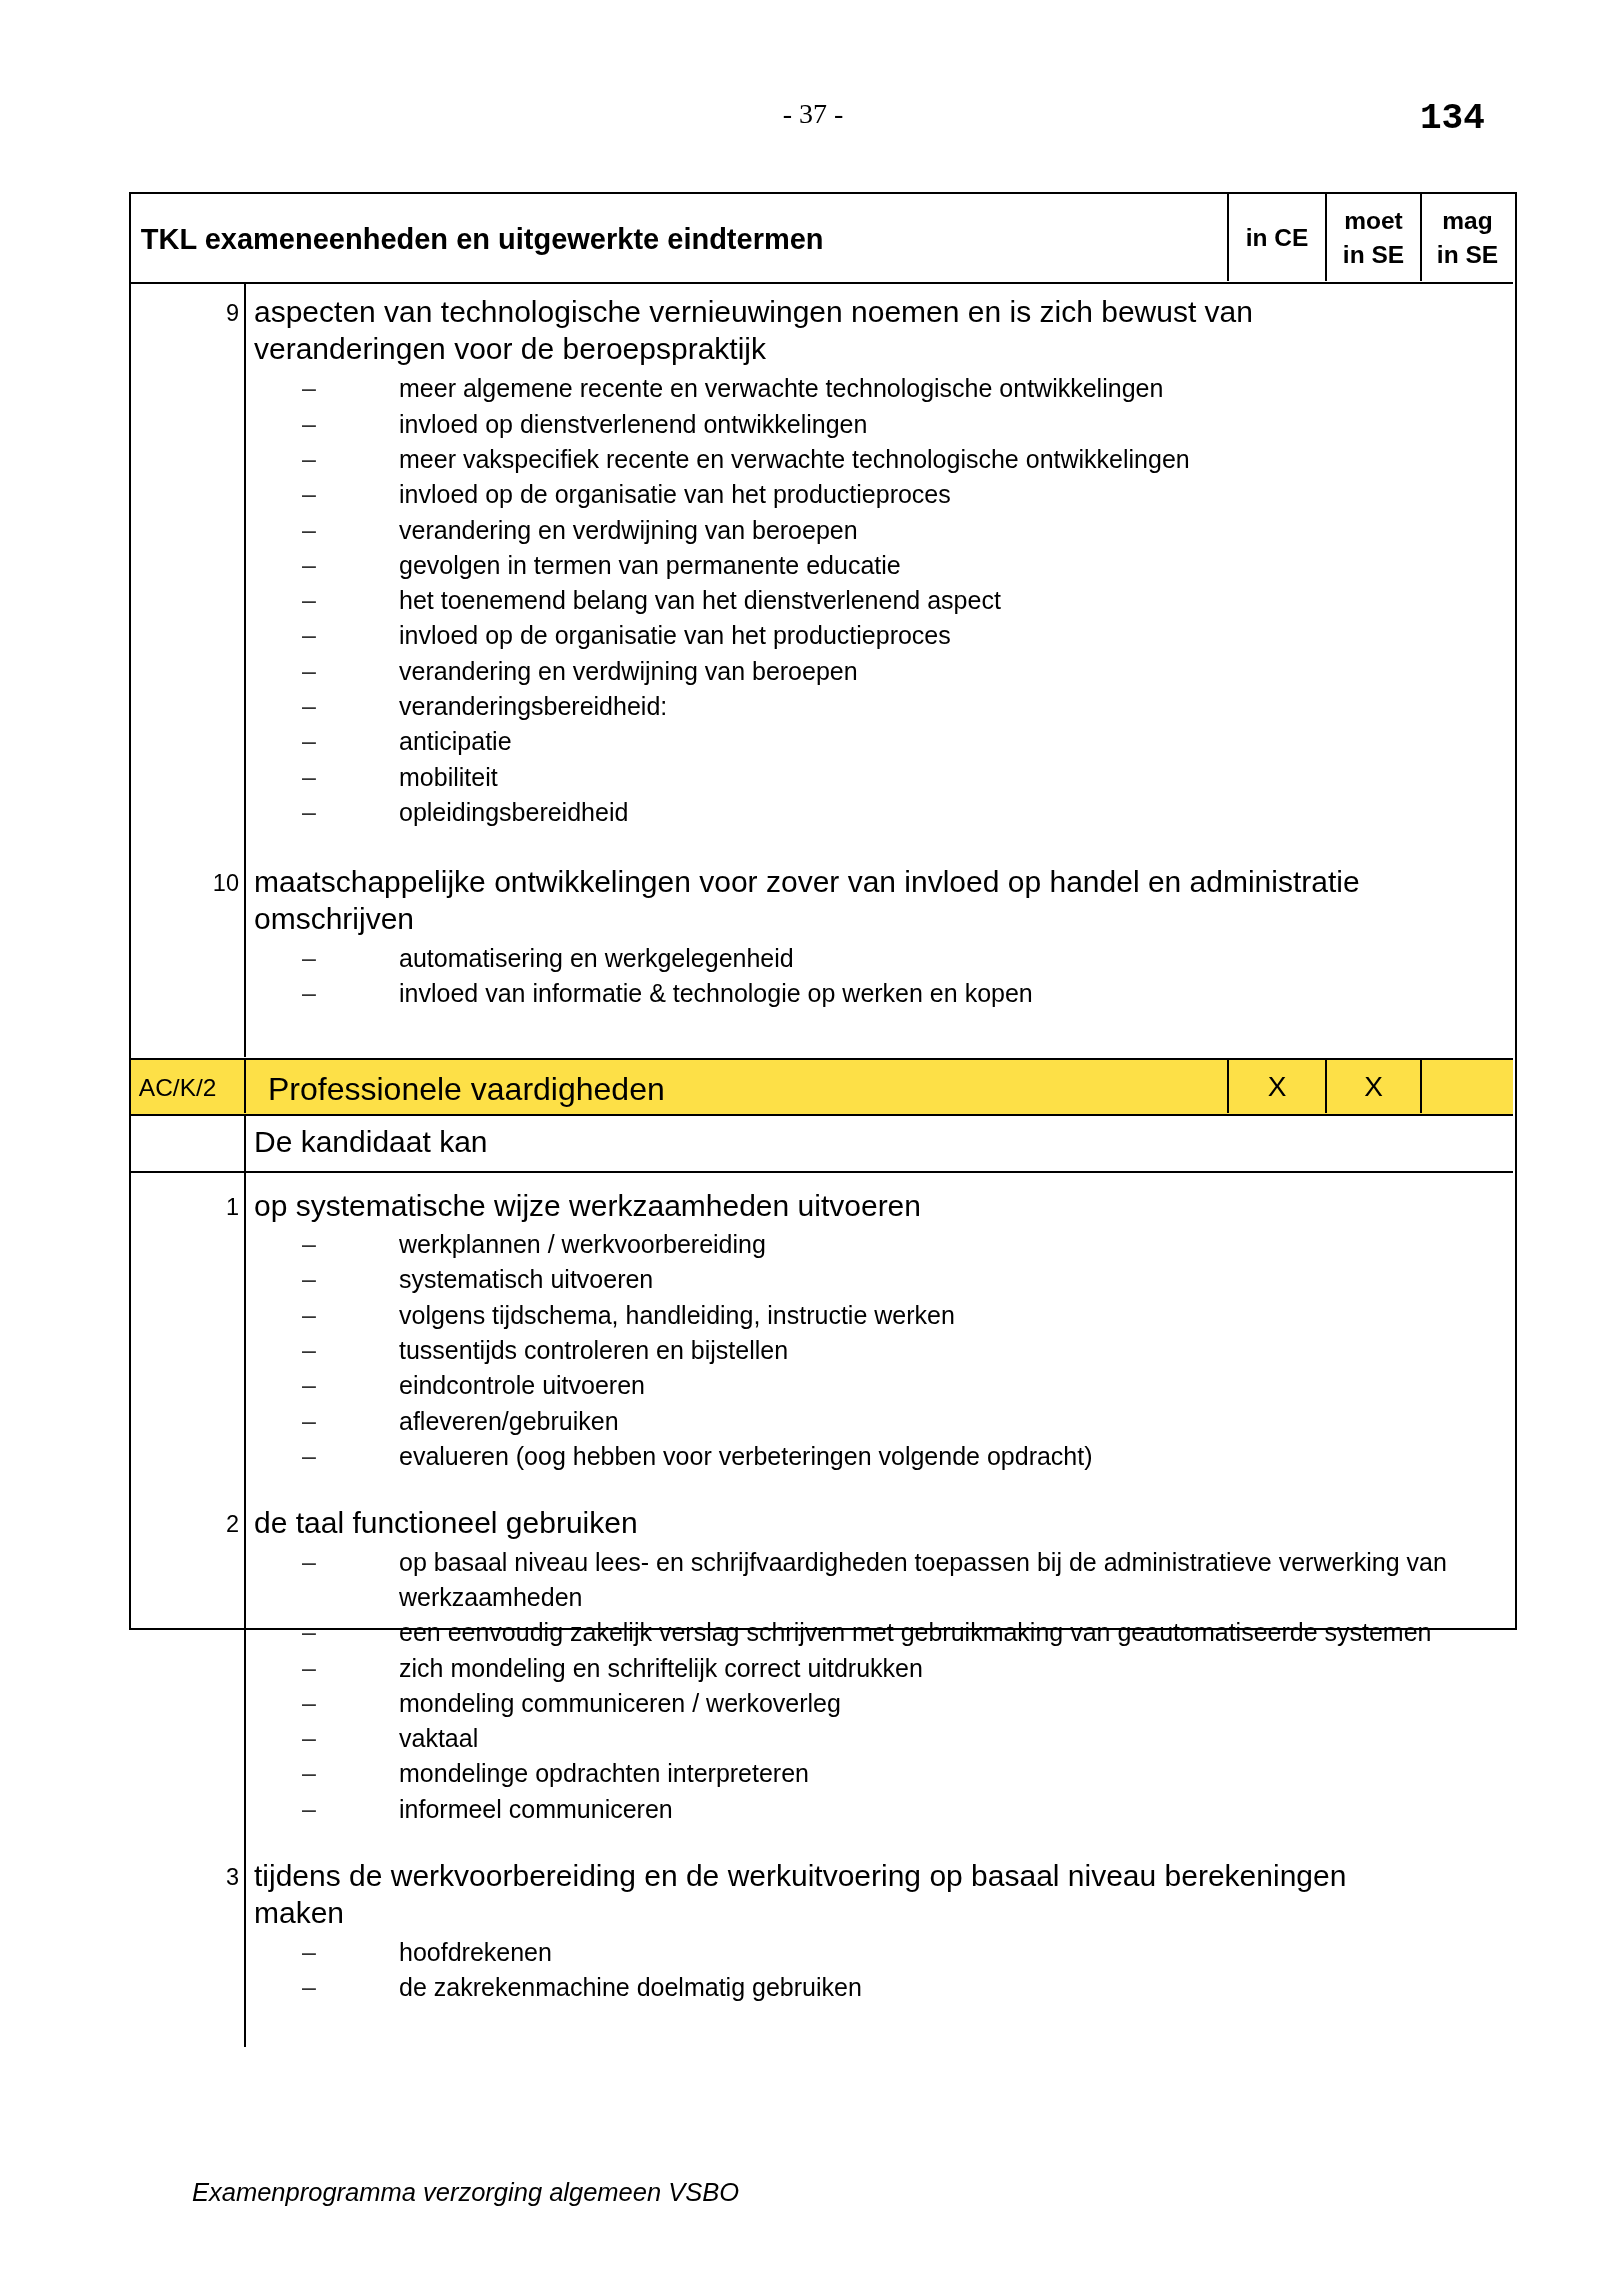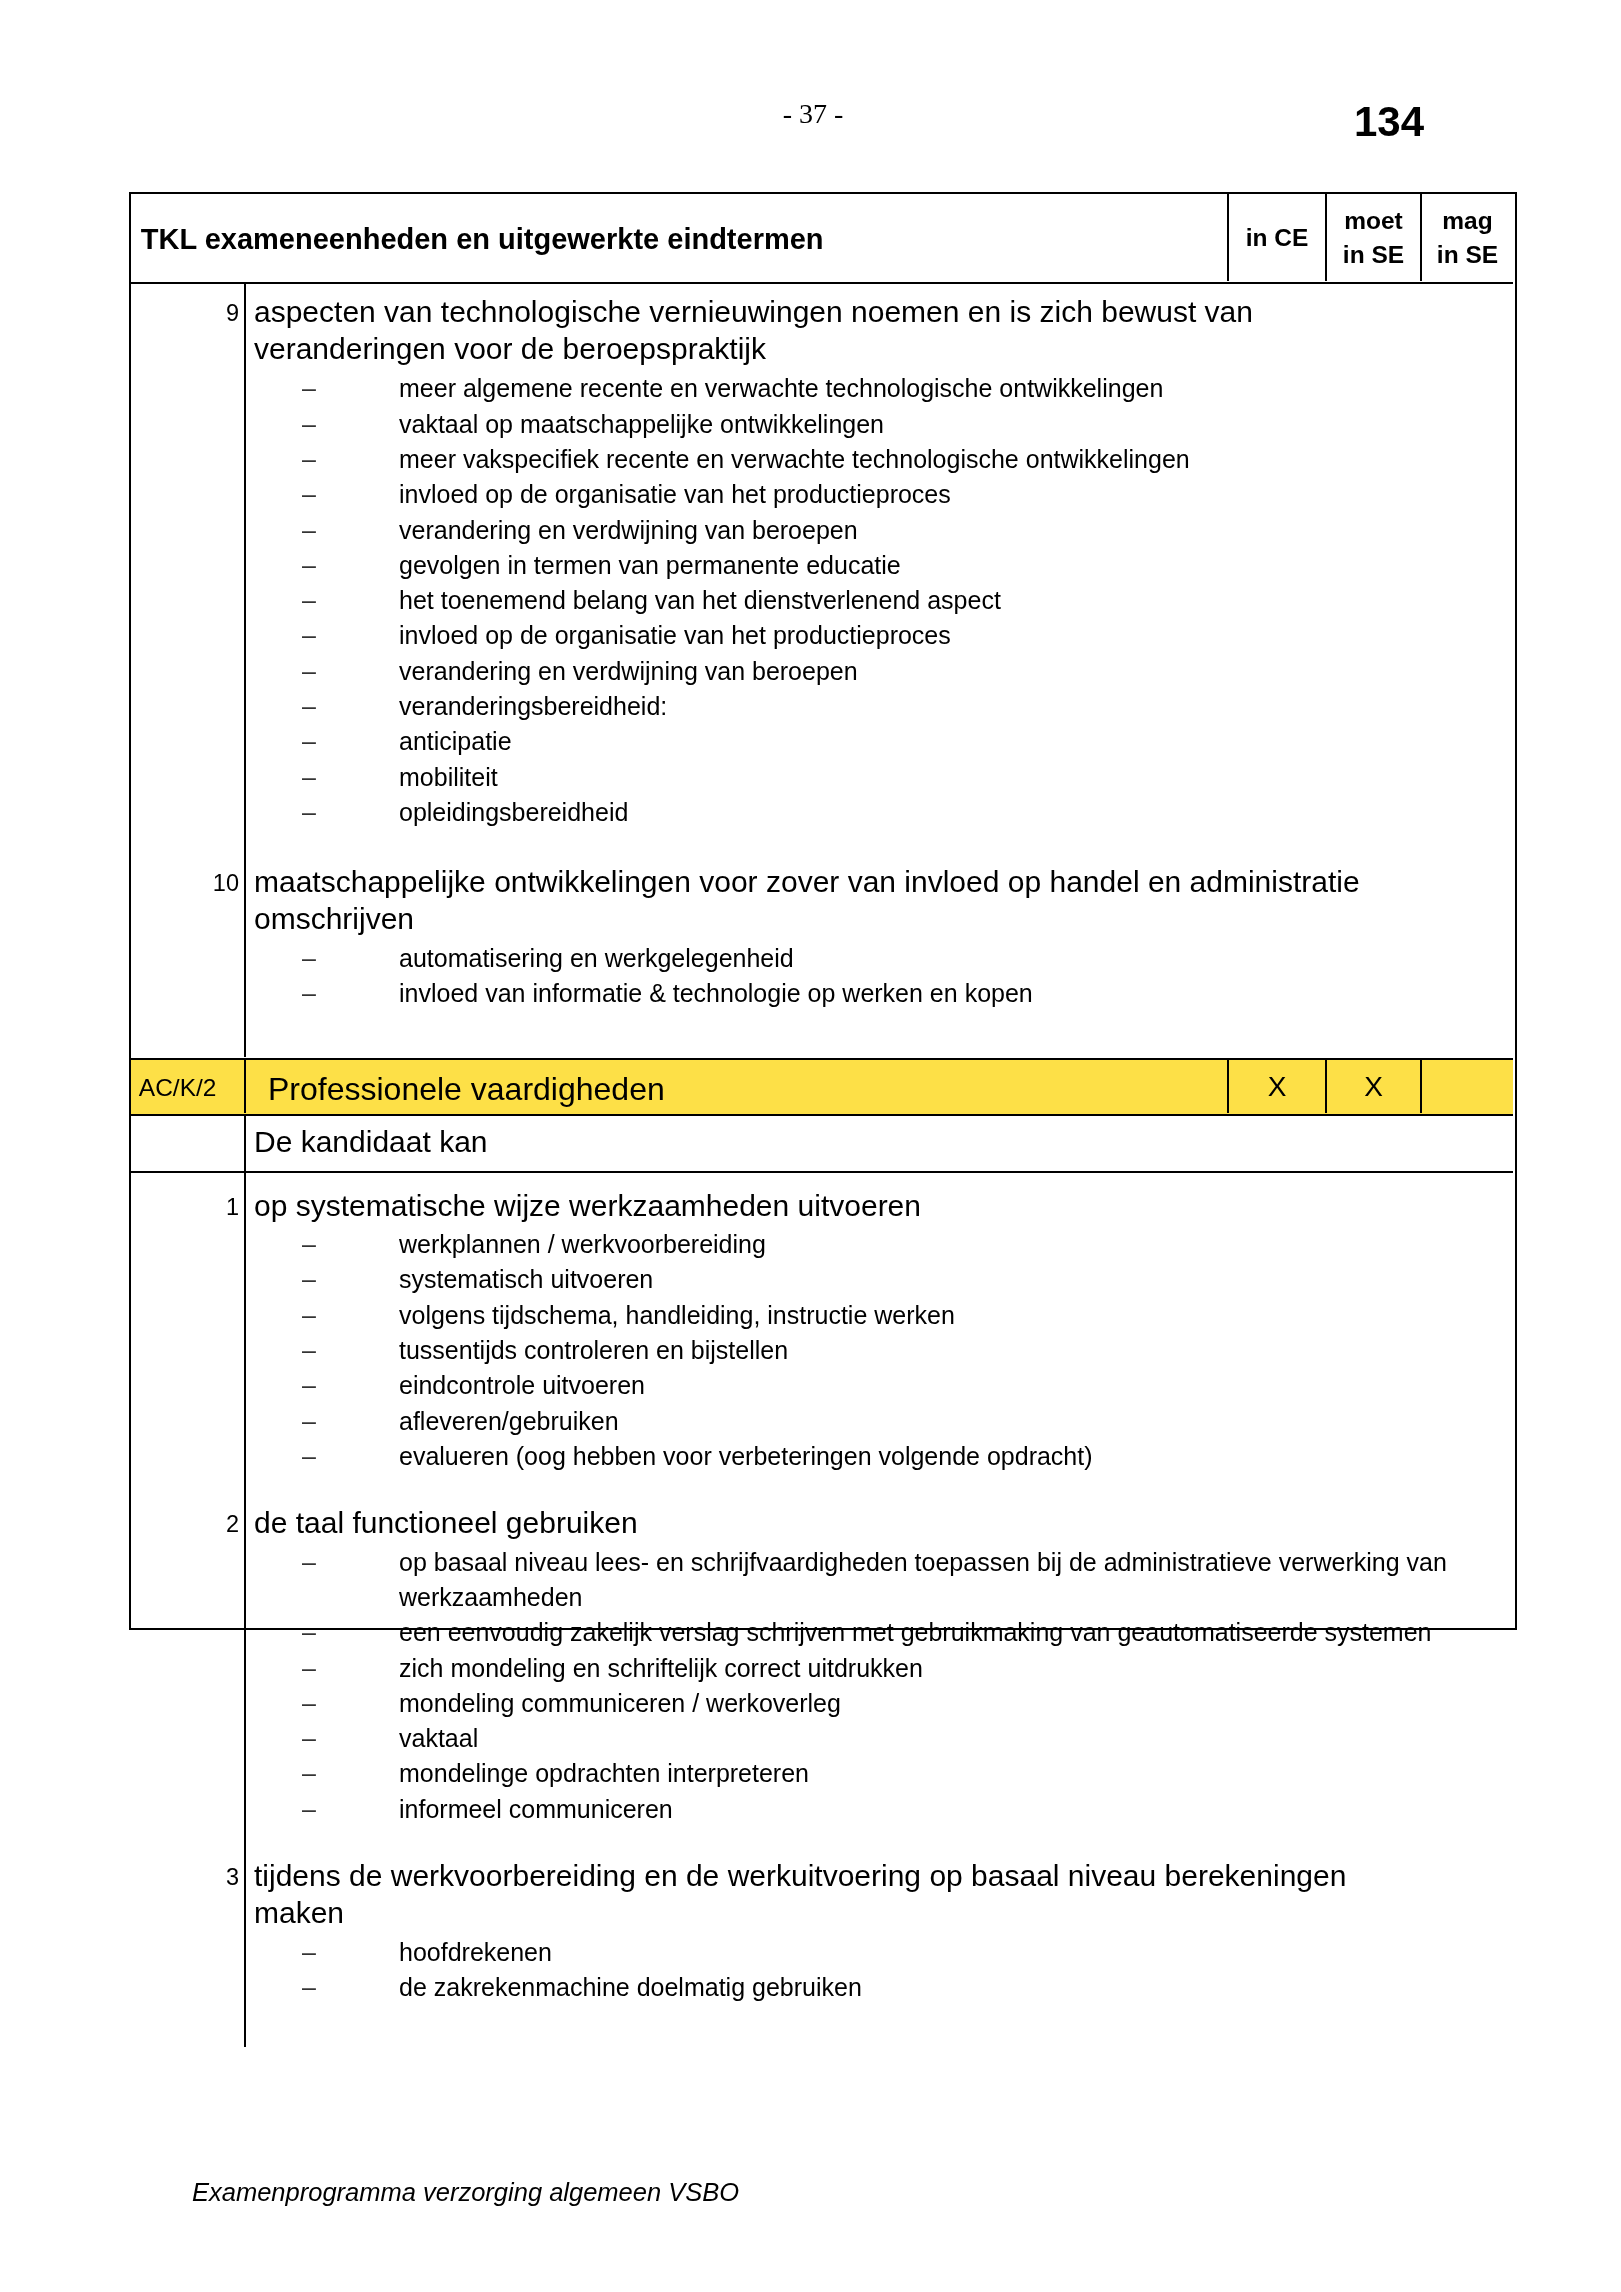--- a/index.html
+++ b/index.html
@@ -5,22 +5,22 @@
   html, body { margin: 0; padding: 0; background: #ffffff; }
   body {
     width: 1621px; height: 2293px; position: relative; overflow: hidden;
     font-family: "Liberation Sans", sans-serif; color: #000;
   }
   .page-number {
     position: absolute; top: 98px; left: 774px; width: 78px; text-align: center;
     font-family: "Liberation Serif", serif; font-size: 28px;
   }
   .doc-number {
-    position: absolute; top: 98px; left: 1354px;
-    font-family: Liberation Sans, sans-serif; font-weight: bold; font-size: 42px;
+    position: absolute; top: 98px; left: 1420px;
+    font-family: Liberation Mono, monospace; font-weight: bold; font-size: 36px;
   }
   .table {
     position: absolute; left: 129px; top: 192px; width: 1388px; height: 1438px;
     border: 2.9px solid #000; box-sizing: border-box;
   }
   .hdr {
     position: absolute; left: 0; top: 0; width: 1382px; height: 90px;
     border-bottom: 2.9px solid #000; box-sizing: border-box;
   }
   .hdr-title {
@@ -97,21 +97,21 @@
     <div class="item-title" style="top:99px;">
       <div>aspecten van technologische vernieuwingen noemen en is zich bewust van</div>
       <div>veranderingen voor de beroepspraktijk</div>
     </div>
     <div class="sub" style="top:177px;">
         <span class="dash">–</span>
         <span class="txt">meer algemene recente en verwachte technologische ontwikkelingen</span>
       </div>
     <div class="sub" style="top:213px;">
         <span class="dash">–</span>
-        <span class="txt">vaktaal op maatschappelijke ontwikkelingen</span>
+        <span class="txt">invloed op dienstverlenend ontwikkelingen</span>
       </div>
     <div class="sub" style="top:248px;">
         <span class="dash">–</span>
         <span class="txt">meer vakspecifiek recente en verwachte technologische ontwikkelingen</span>
       </div>
     <div class="sub" style="top:283px;">
         <span class="dash">–</span>
         <span class="txt">invloed op de organisatie van het productieproces</span>
       </div>
     <div class="sub" style="top:319px;">

